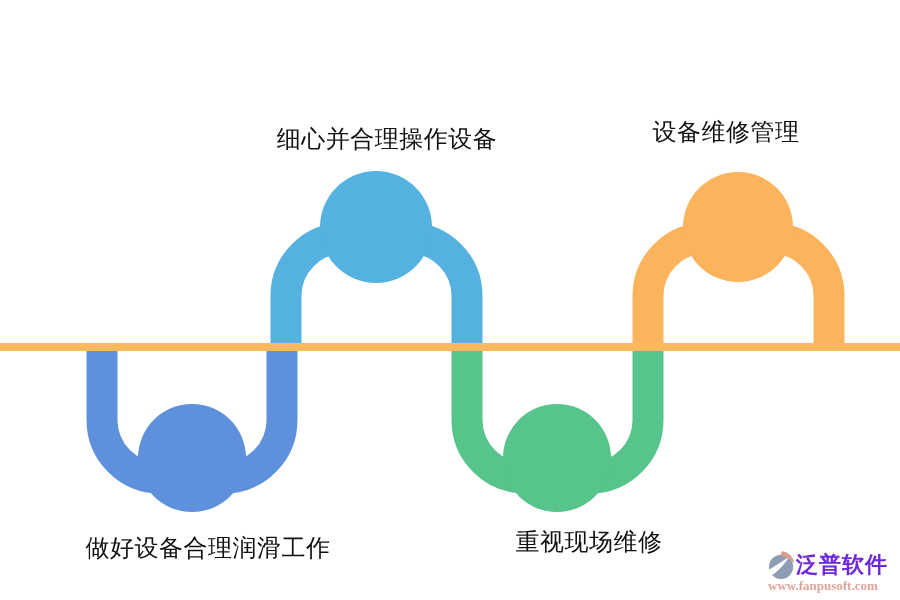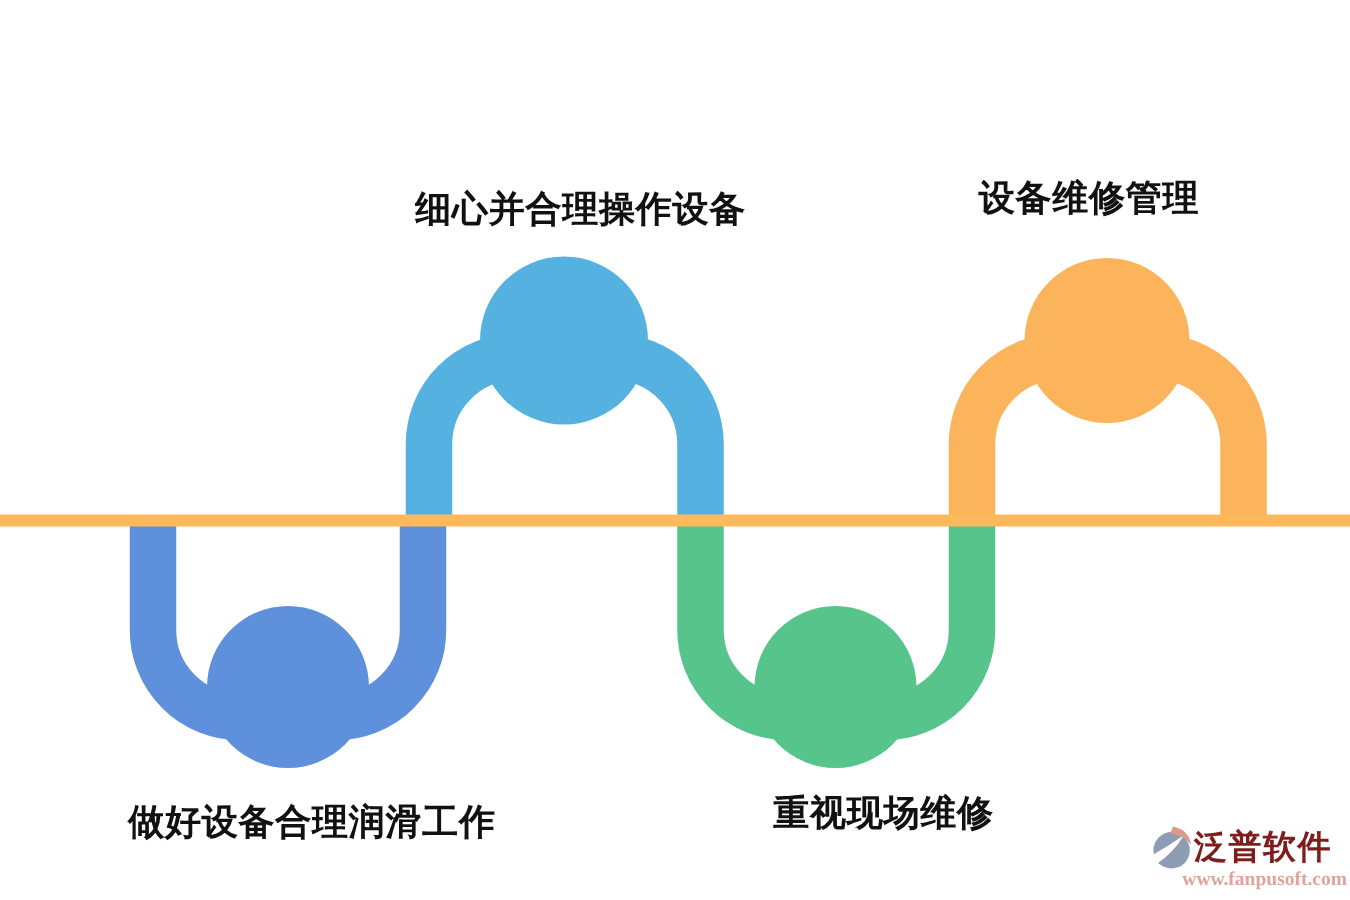--- a/index.html
+++ b/index.html
@@ -3,33 +3,33 @@
 <meta charset="utf-8">
 <style>
   html,body{margin:0;padding:0;background:#ffffff;}
   .stage{
     position:relative;width:900px;height:600px;overflow:hidden;background:#ffffff;
     font-family:"Liberation Sans","DejaVu Sans",sans-serif;
   }
   .wave{position:absolute;left:0;top:0;}
   .step-label{
     position:absolute;transform:translateX(-50%);
-    font-size:24px;font-weight:bold;color:#111111;
+    font-size:24px;font-weight:normal;color:#111111;
     letter-spacing:0.5px;white-space:nowrap;
   }
   .label-1{left:387px;top:123px;}
   .label-3{left:726px;top:116px;}
   .label-0{left:208px;top:532px;}
   .label-2{left:569px;top:526px;margin-left:20px;}
   .watermark{position:absolute;left:768px;top:549px;width:130px;height:48px;}
   .wm-row{display:flex;align-items:center;}
   .wm-logo{width:28px;height:32px;flex:0 0 auto;}
   .wm-brand{font-size:22px;font-weight:bold;letter-spacing:1px;line-height:30px;white-space:nowrap;}
   .wm-url{font-family:"Liberation Serif","DejaVu Serif",serif;font-weight:bold;
-          font-size:13px;margin-top:-3px;text-align:right;white-space:nowrap;}
+          font-size:13px;margin-top:-3px;text-align:left;white-space:nowrap;}
 </style>
 </head>
 <body>
 
 <div class="stage">
 
   <svg class="wave" width="900" height="600" viewBox="0 0 900 600">
 
     <path d="M 102 347 V 420 A 58 58 0 0 0 160 478 H 224 A 58 58 0 0 0 282 420 V 347" fill="none" stroke-width="31" stroke="#5E90DC"></path>
 
@@ -52,18 +52,18 @@
   <div class="step-label label-2">重视现场维修</div>
   <div class="step-label label-3">设备维修管理</div>
 
   <div class="watermark">
     <div class="wm-row">
       <svg class="wm-logo" viewBox="0 0 30 34">
         <circle cx="14" cy="19" r="13" fill="#8E9DB4"></circle>
         <path d="M 3 29 Q 15 21 23 8 Q 13 15 1 22 Z" fill="#ffffff"></path>
         <path d="M 15 2 Q 26 4 28 15 Q 22 8 13 7 Z" fill="#DC9A8C"></path>
       </svg>
-      <span class="wm-brand" style="color: #7f1d1d;">泛普软件</span>
+      <span class="wm-brand" style="color: #6d28d9;">泛普软件</span>
     </div>
     <div class="wm-url" style="color: rgb(223, 164, 154);">www.fanpusoft.com</div>
   </div>
 
 </div>
 
 </body></html>

